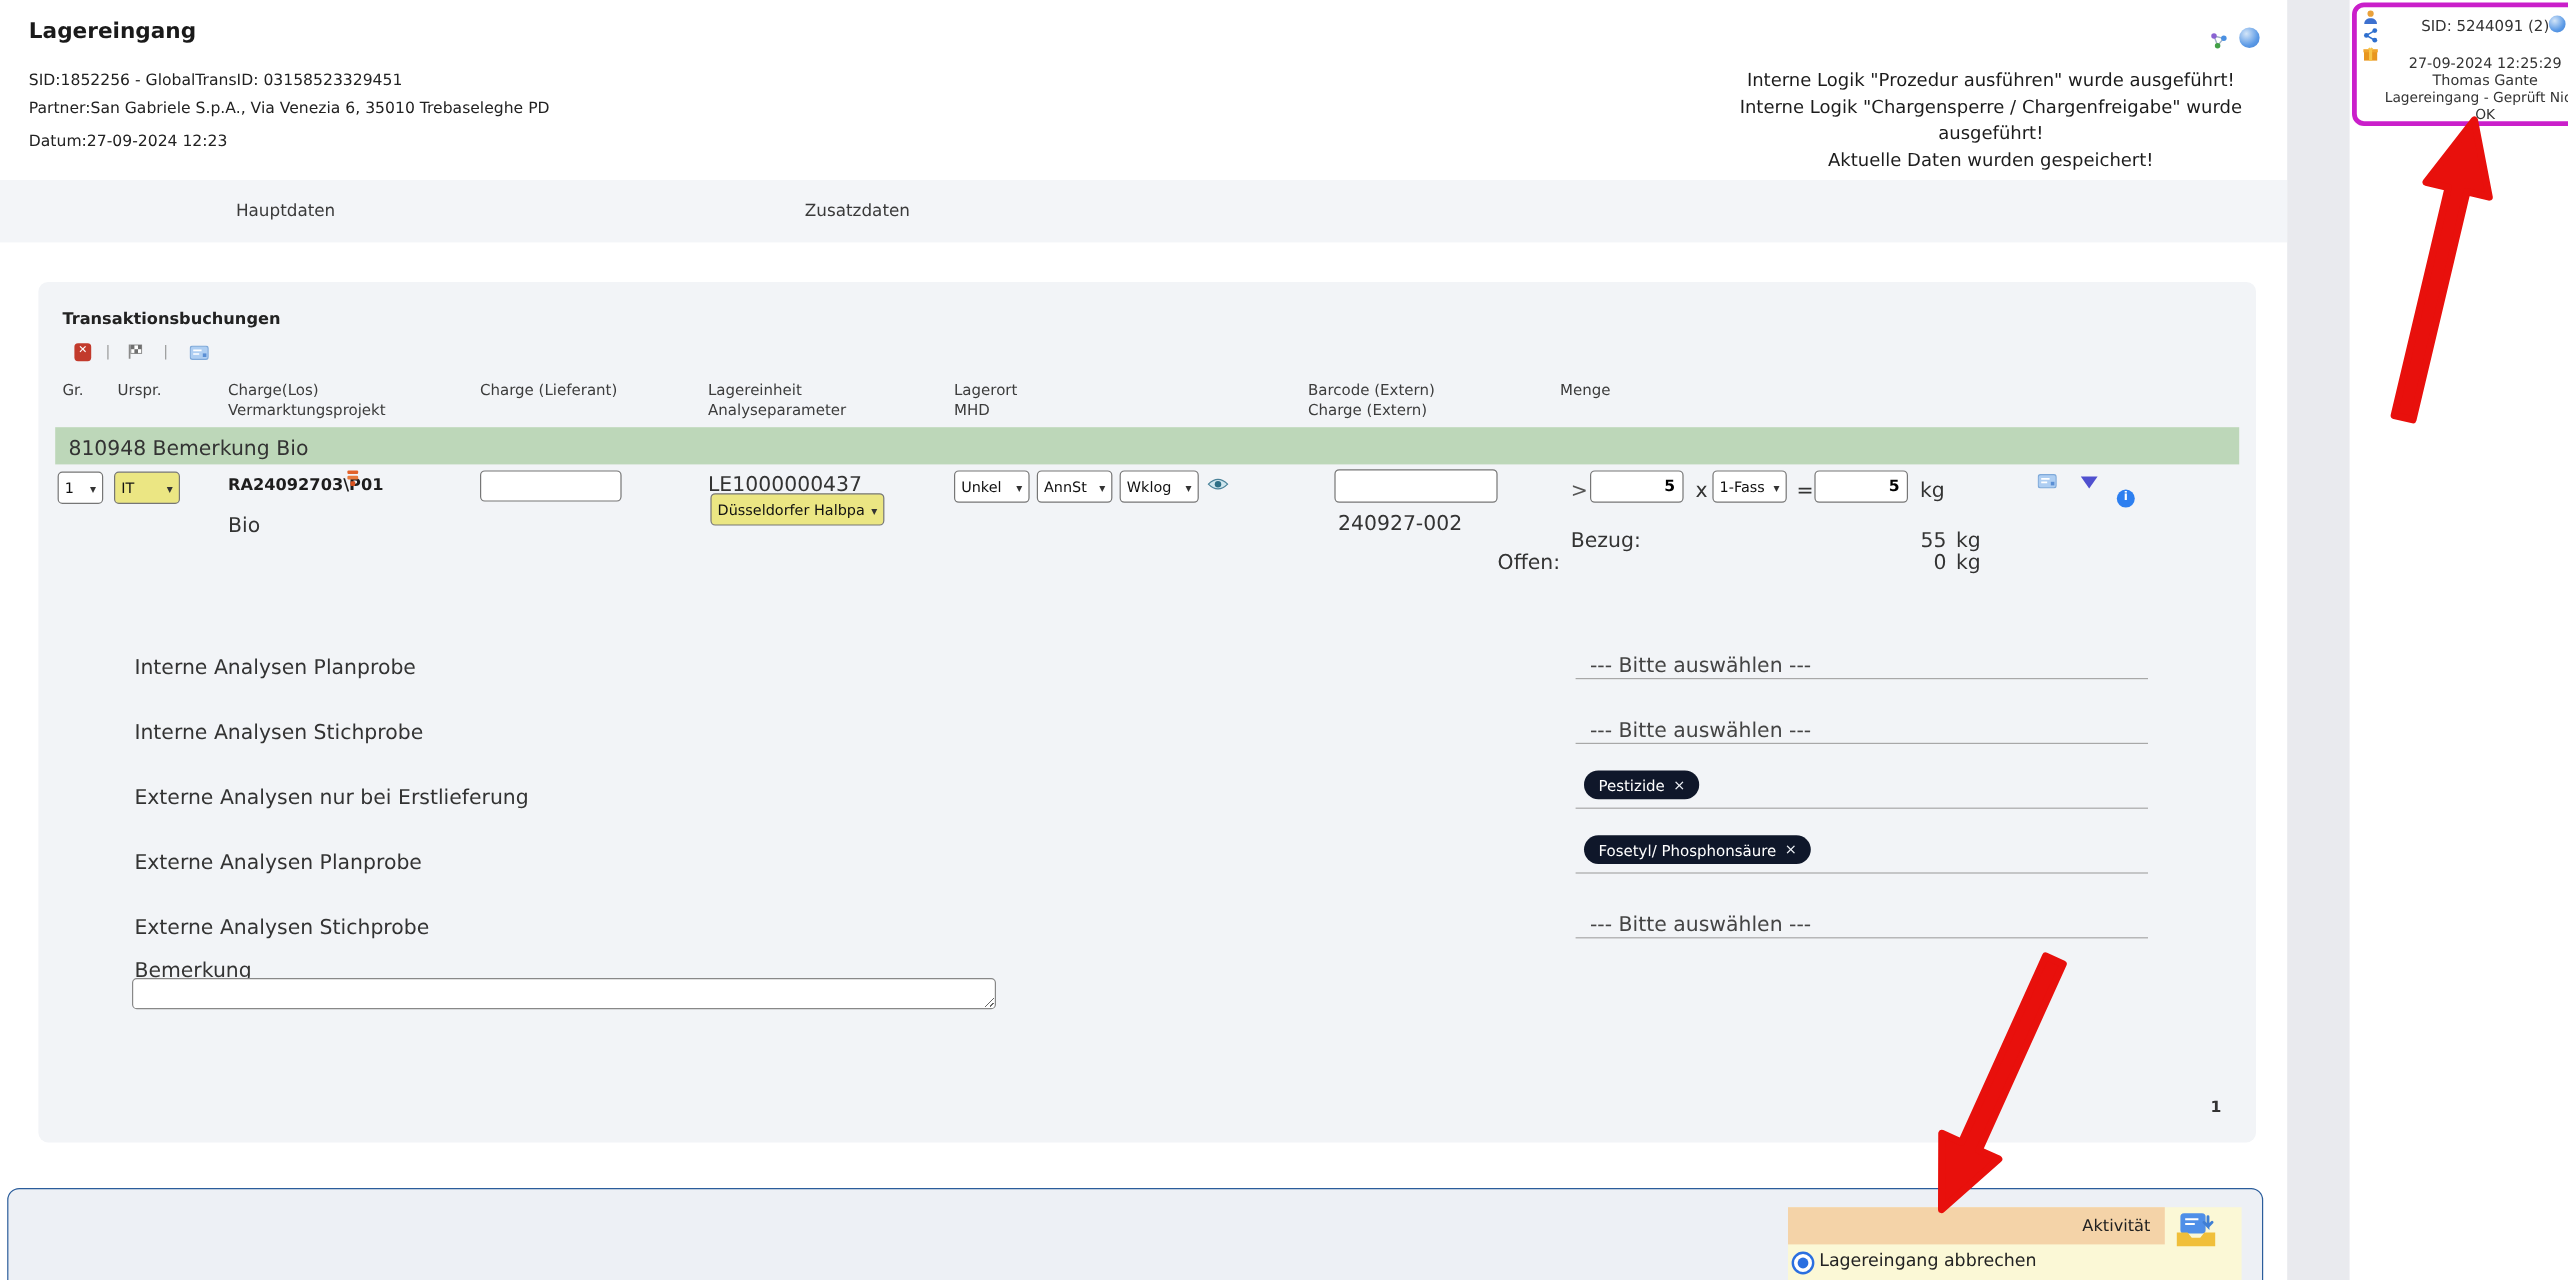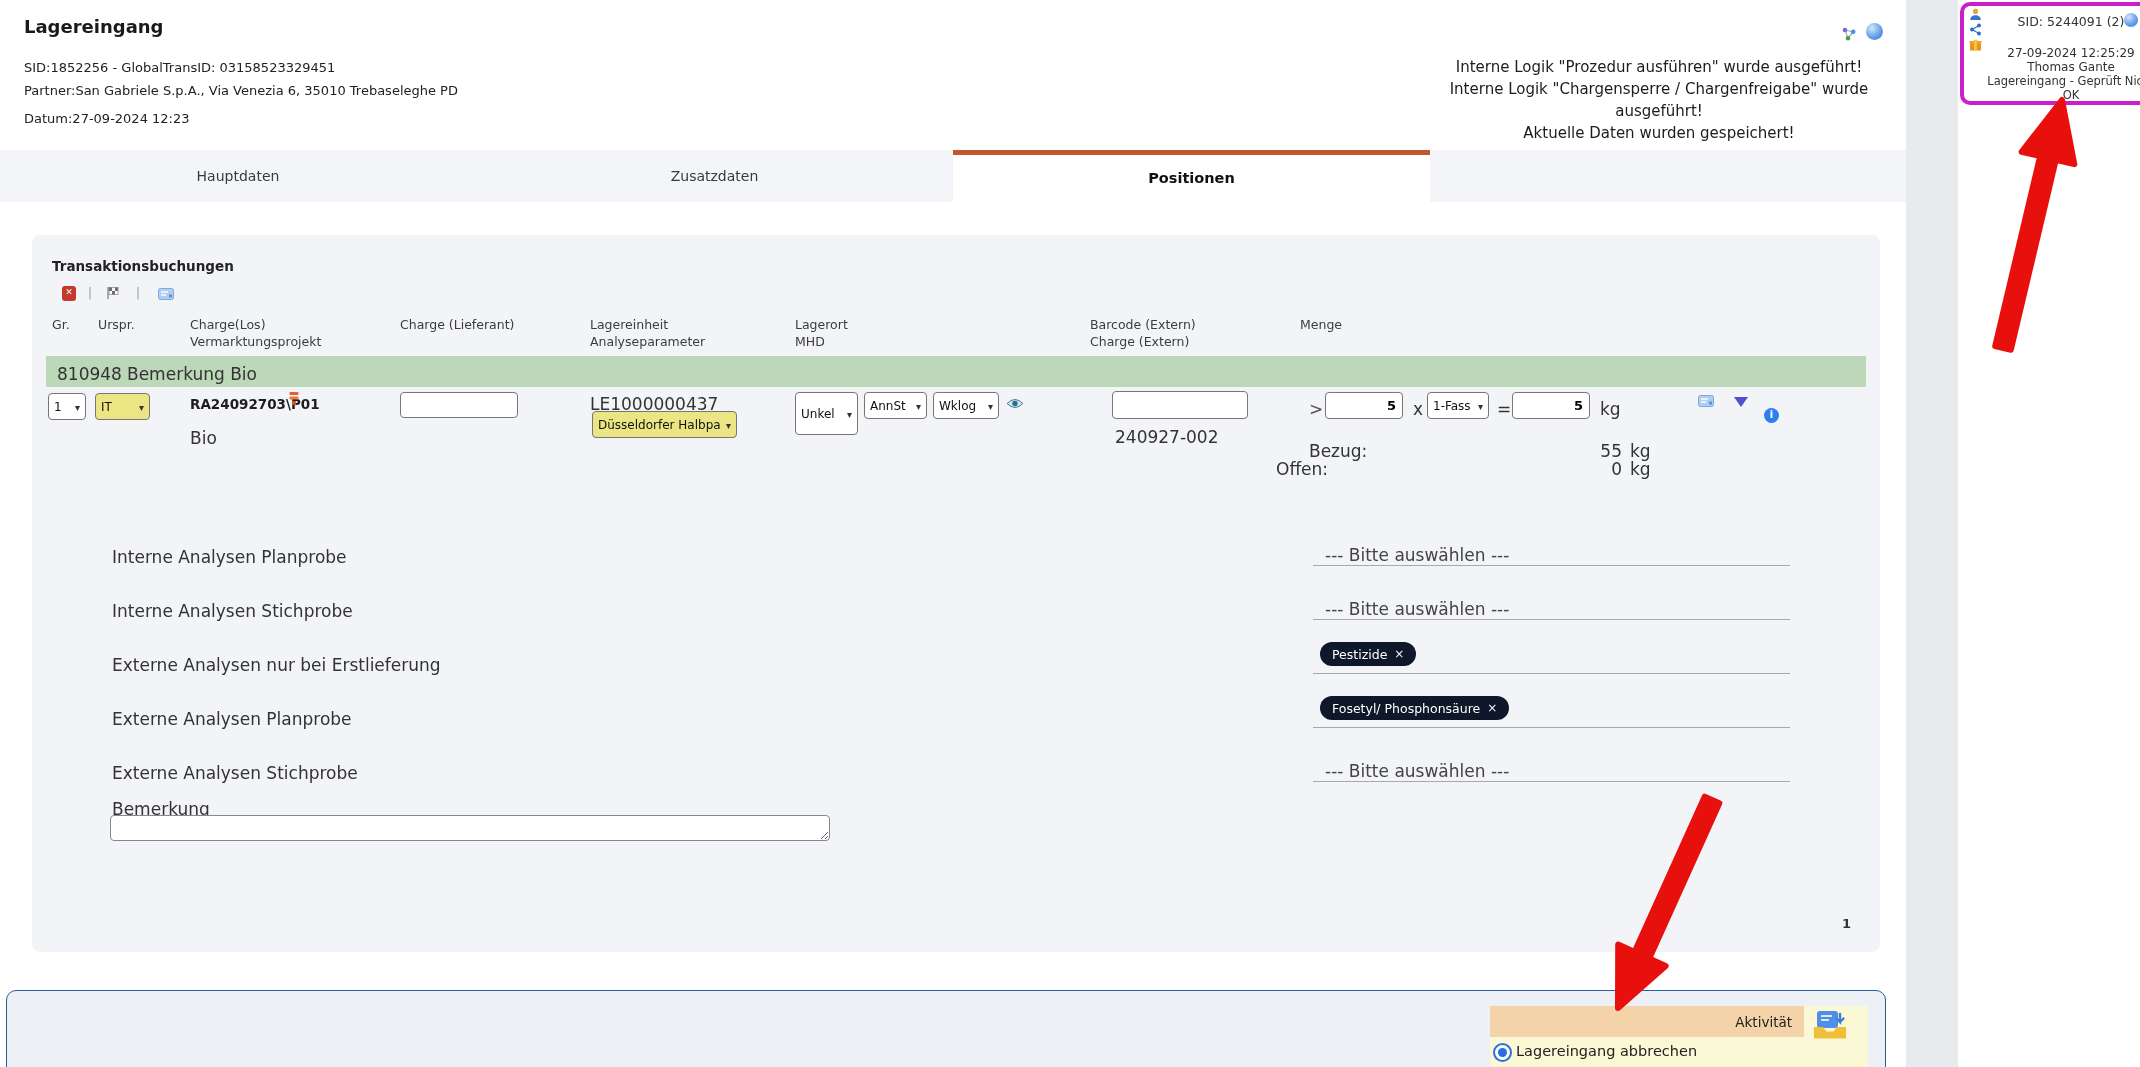--- a/index.html
+++ b/index.html
@@ -69,21 +69,20 @@
 
 <div class="abs msg" style="left:1424px;top:56px;width:470px">
   <div>Interne Logik "Prozedur ausführen" wurde ausgeführt!</div>
   <div>Interne Logik "Chargensperre / Chargenfreigabe" wurde ausgeführt!</div>
   <div>Aktuelle Daten wurden gespeichert!</div>
 </div>
 
 <div class="abs tabbar" style="left:0;top:150px;width:1906px;height:52px">
   <div class="tab" style="left:0;width:476px">Hauptdaten</div>
   <div class="tab" style="left:476px;width:477px">Zusatzdaten</div>
-  <div class="tab active" style="left:953px;width:477px">Positionen</div>
 </div>
 
 <div class="abs panel" style="left:32px;top:235px;width:1848px;height:717px">
 
   <div class="abs sectitle" style="left:20px;top:23px">Transaktionsbuchungen</div>
 
   <div class="abs delicon" style="left:30px;top:51px"></div>
   <div class="abs sepbar" style="left:56px;top:51px">|</div>
   <div class="abs" style="left:74px;top:51px">
     <svg width="14" height="14" viewBox="0 0 14 14">
@@ -149,21 +148,21 @@
   <div class="abs lbl" style="left:158px;top:193px">Bio</div>
 
   <input class="abs inp" style="left: 368px; top: 157px; width: 118px; height: 26px;" value="">
 
   <div class="abs lbl" style="left:558px;top:159px">LE1000000437</div>
   <div class="abs sel yellow" style="left:560px;top:176px;width:145px;height:27px">
     <span style="overflow:hidden">Düsseldorfer Halbpa</span>
       <span class="caret"></span>
   </div>
 
-  <div class="abs sel" style="left:763px;top:157px;width:63px;height:43px">
+  <div class="abs sel" style="left:763px;top:157px;width:63px;height:27px">
     <span>Unkel</span>
       <span class="caret"></span>
   </div>
   <div class="abs sel" style="left:832px;top:157px;width:63px;height:27px">
     <span>AnnSt</span>
       <span class="caret"></span>
   </div>
   <div class="abs sel" style="left:901px;top:157px;width:66px;height:27px">
     <span>Wklog</span>
       <span class="caret"></span>
@@ -196,21 +195,21 @@
       <line x1="3" y1="7" x2="8" y2="7" stroke="#fff" stroke-width="1.4"></line>
       <rect x="11" y="6.5" width="3" height="3" fill="#5b8fd4"></rect>
     </svg>
   </div>
   <div class="abs tri" style="left:1702px;top:162px"></div>
   <div class="abs infoi" style="left:1732px;top:158px"></div>
 
   <div class="abs lbl" style="left:1277px;top:206px">Bezug:</div>
   <div class="abs lbl" style="left:1515px;top:206px;width:75px;text-align:right">55</div>
   <div class="abs lbl" style="left:1598px;top:206px">kg</div>
-  <div class="abs lbl" style="left:1244px;top:224px">Offen:</div>
+  <div class="abs lbl" style="left:1216px;top:224px">Offen:</div>
   <div class="abs lbl" style="left:1515px;top:224px;width:75px;text-align:right">0</div>
   <div class="abs lbl" style="left:1598px;top:224px">kg</div>
 
 
   <div class="abs lbl" style="left:80px;top:312px">Interne Analysen Planprobe</div>
   <div class="abs lbl" style="left:1293px;top:310px;color:#444">--- Bitte auswählen ---</div>
   <div class="abs uline" style="left:1281px;top:312px;width:477px;height:18px"></div>
 
   <div class="abs lbl" style="left:80px;top:366px">Interne Analysen Stichprobe</div>
   <div class="abs lbl" style="left:1293px;top:364px;color:#444">--- Bitte auswählen ---</div>

